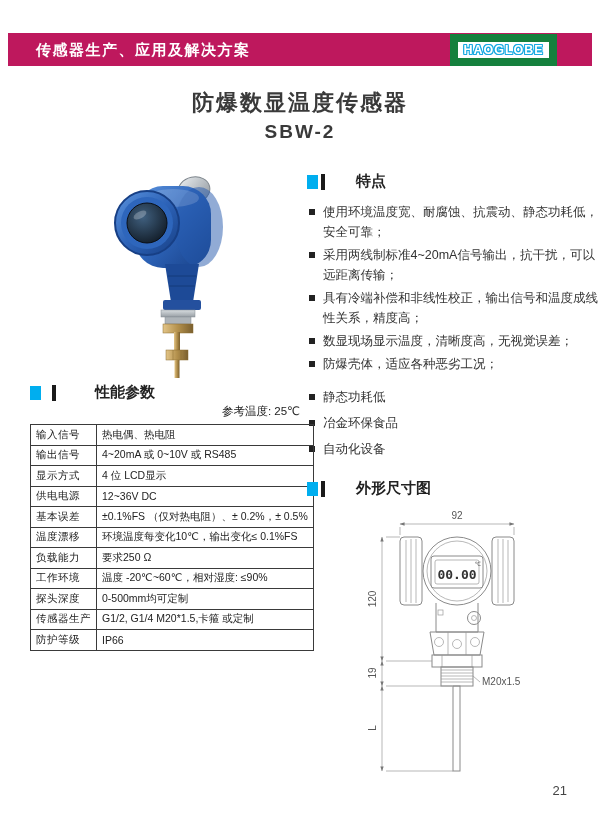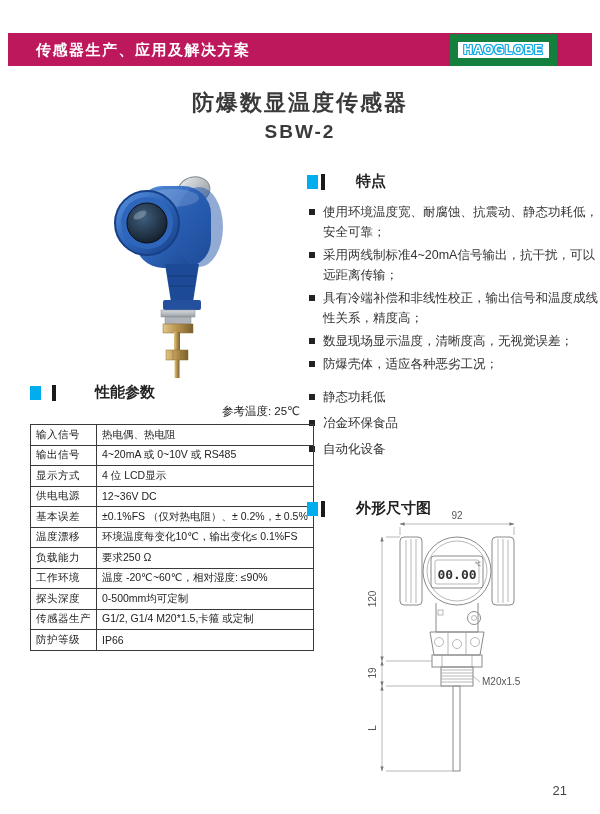--- a/index.html
+++ b/index.html
@@ -49,21 +49,21 @@
   #photo-wrap { position:absolute; left:95px; top:160px; width:210px; height:220px; }
   #params-header { position:absolute; left:30px; top:384px;gap:8px; }
   #ref-note { position:absolute; left:30px; top:404px; width:270px; text-align:right;
               font-size:11.5px; color:#222; }
   #params-table { position:absolute; left:30px; top:424px; width:272px; border-collapse:collapse; }
   #params-table td { border:1px solid #3a3a3a; font-size:10.5px; color:#222;
                      padding:2px 5px; height:15.5px; white-space:nowrap;margin-top:32px; }
   #params-table td.lbl { width:60px; letter-spacing:0.5px; }
 
   
-  #dims-header { position:absolute; left:307px; top:500px; }
+  #dims-header { position:absolute; left:307px; top:480px; }
   #dims-svg { position:absolute; left:352px; top:510px; }
   .draw { stroke:#8a8a8a; fill:none; stroke-width:1; }
   .thin { stroke:#9a9a9a; fill:none; stroke-width:0.7; }
   .dimtxt { font-size:10px; fill:#555; font-family:"Liberation Sans",sans-serif; }
 
   #page-num { position:absolute; right:33px; top:783px; font-size:13px; color:#444; }
 </style>
 </head>
 <body>
 

